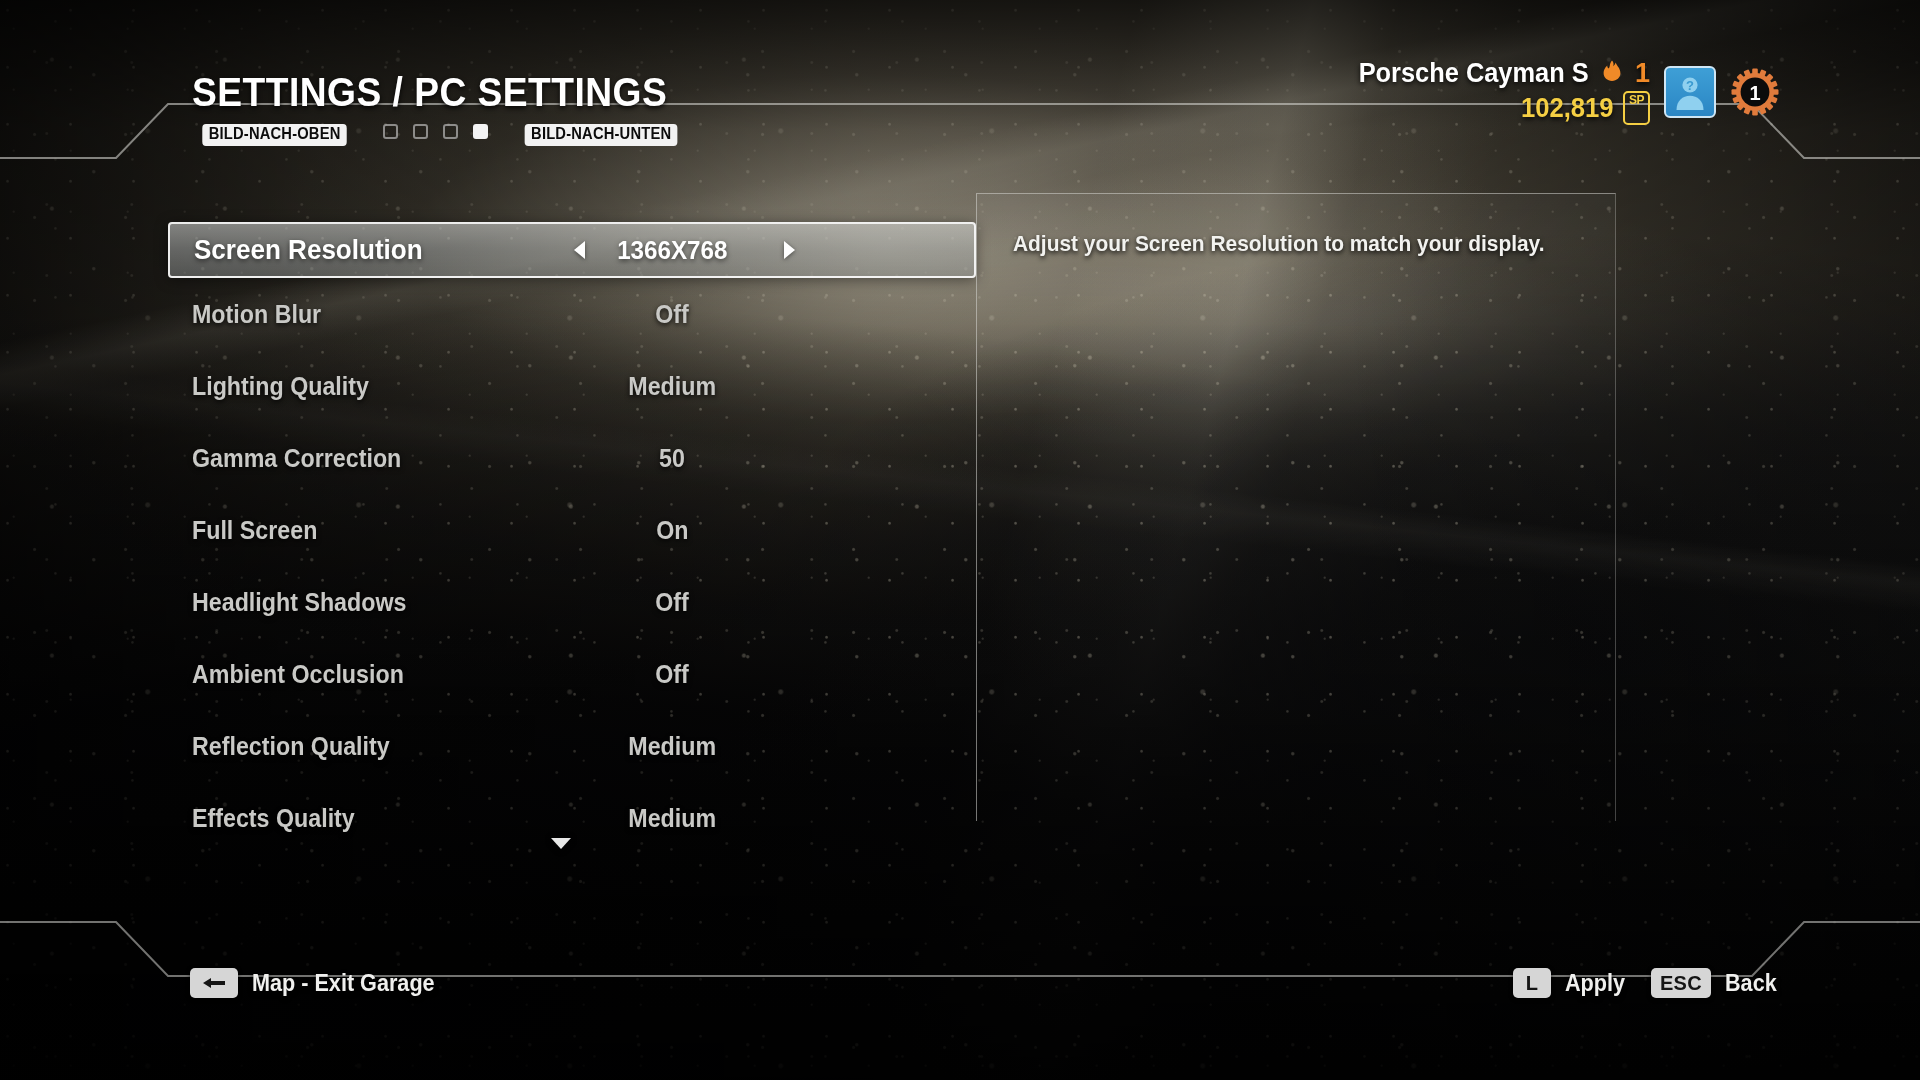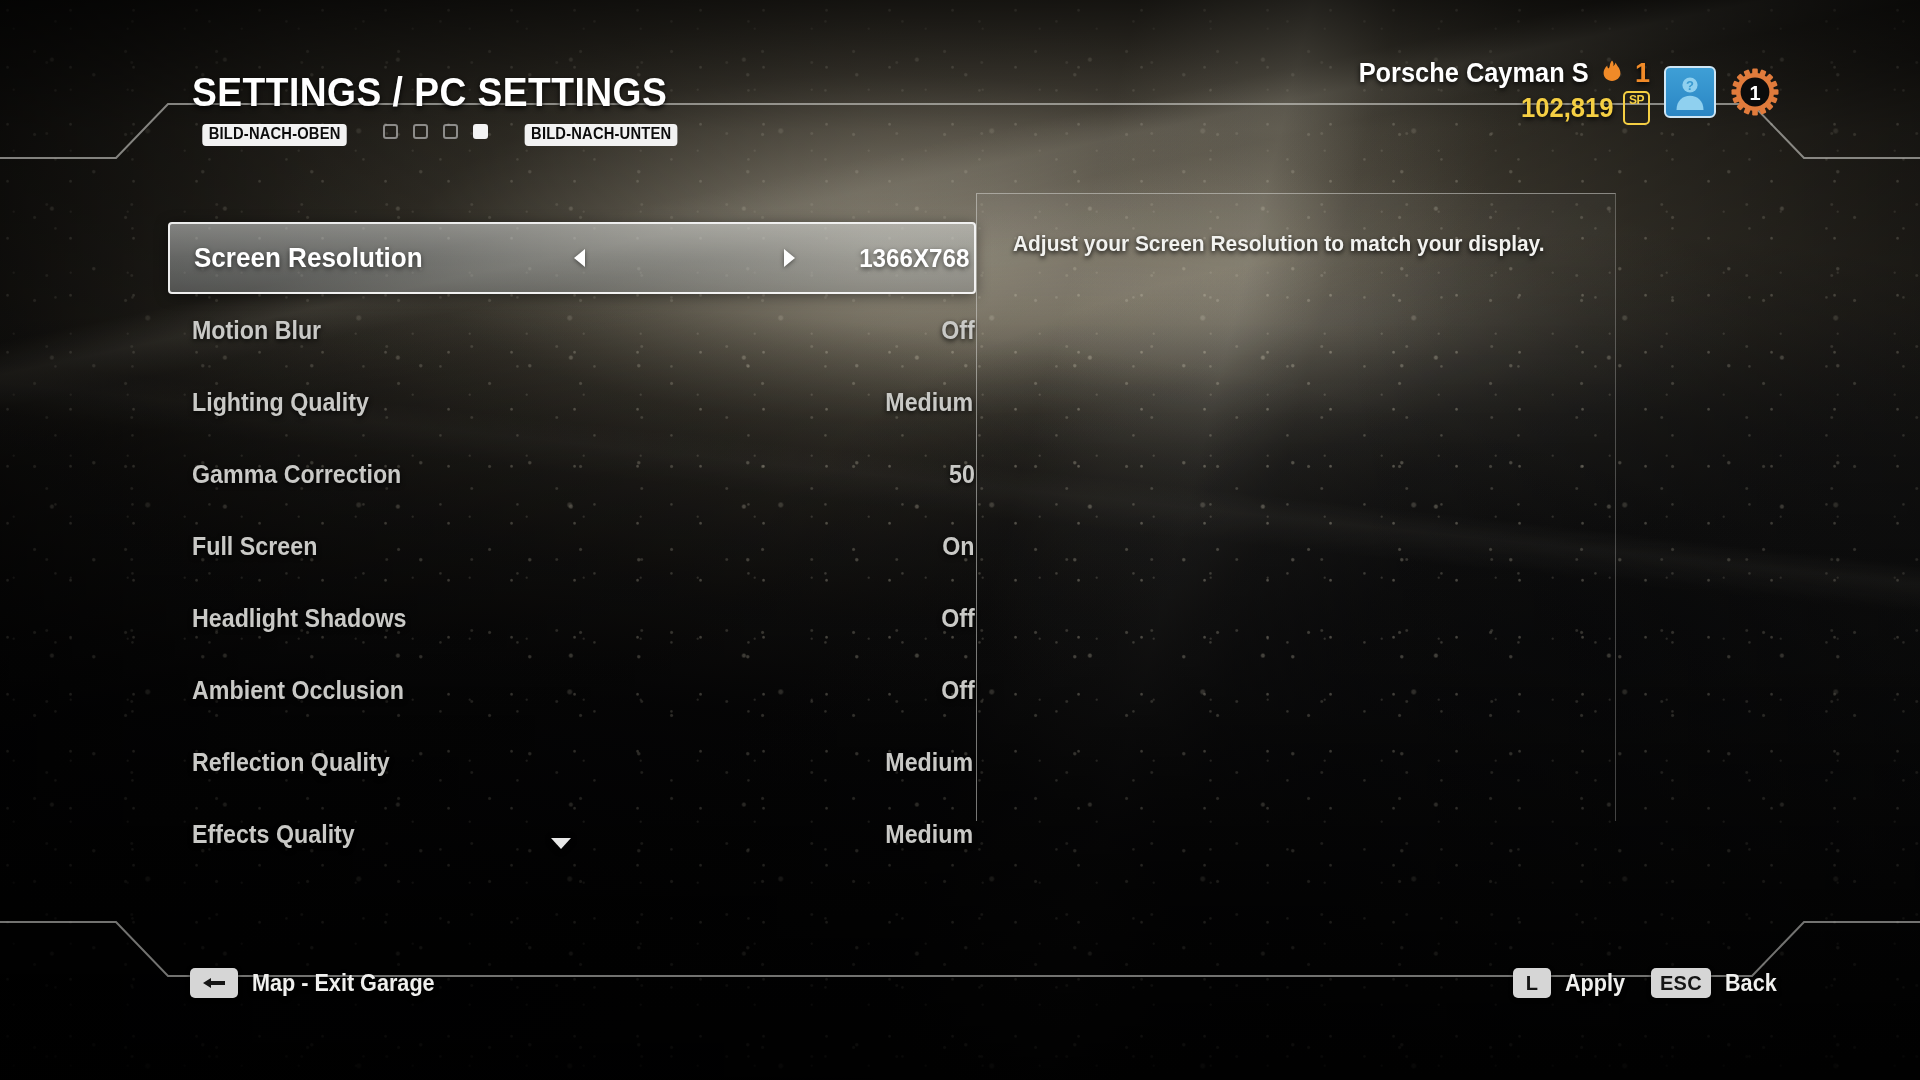--- a/index.html
+++ b/index.html
@@ -157,34 +157,34 @@
     height:72px; display:flex; align-items:center;
     position:relative; padding:0 0 0 24px;
   }
   .row-label {
     font-size:25px; font-weight:700; font-stretch:condensed;
     color:#c9c9c6; transform:scaleX(0.93); transform-origin:left center;
     text-shadow:0 2px 5px rgba(0,0,0,0.85); white-space:nowrap;
   }
   .row-value {
     position:absolute; left:0; right:0; top:0; bottom:0;
-    display:flex; align-items:center; justify-content:flex-end;
+    display:flex; align-items:center; justify-content:center;
     pointer-events:none;
   }
   .row-value span {
     font-size:25px; font-weight:700; font-stretch:condensed;
     color:#c9c9c6; transform:scaleX(0.93);
     text-shadow:0 2px 5px rgba(0,0,0,0.85);
     margin-left:200px;
   }
   .row.selected {
     background:linear-gradient(180deg, rgba(214,216,214,0.56) 0%, rgba(176,180,180,0.50) 50%, rgba(150,154,154,0.46) 100%);
     border:2px solid rgba(250,250,250,0.92);
     border-radius:4px;
-    height:72px;
+    height:56px;
     box-shadow:0 2px 14px rgba(0,0,0,0.45);
   }
   .row.selected .row-label { color:#ffffff; font-size:28px; text-shadow:0 2px 5px rgba(0,0,0,0.55); }
   .row.selected .row-value span { color:#ffffff; font-size:26px; margin-left:200px; text-shadow:0 2px 5px rgba(0,0,0,0.55); }
   .arrow {
     position:absolute; top:50%; transform:translateY(-50%);
     width:0; height:0; filter:drop-shadow(0 1px 2px rgba(0,0,0,0.5));
   }
   .arrow-left {
     left:404px;

